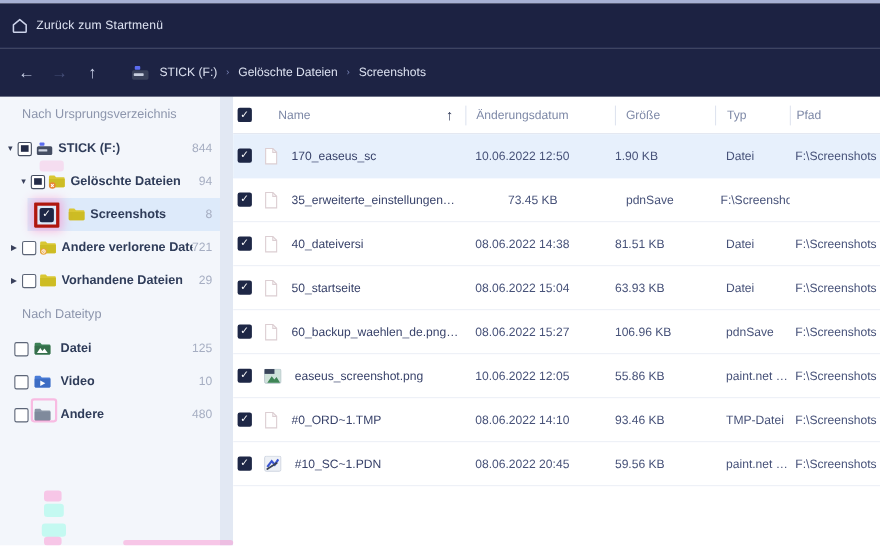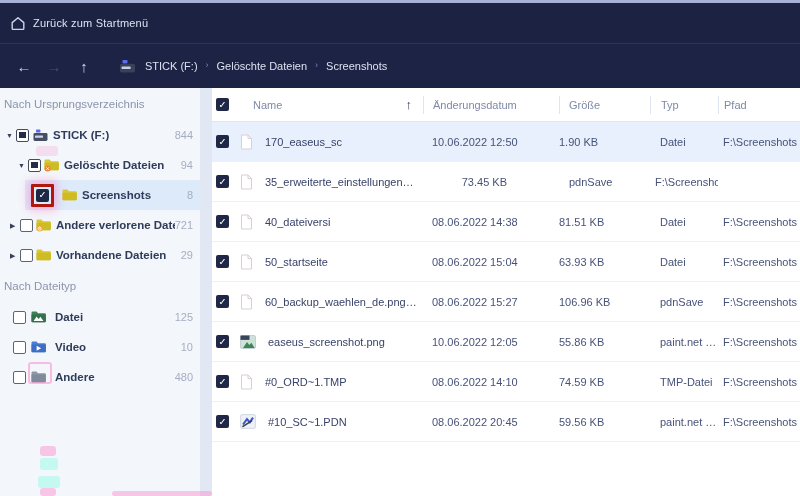--- a/index.html
+++ b/index.html
@@ -20,21 +20,21 @@
   .crumb{color:#dce1f0;font-size:11px;cursor:pointer;white-space:nowrap;}
   .crumb-sep{color:#7b86b8;font-size:9px;margin:0 8px;transform:translateY(-1px);}
   .usb-nav{margin-right:8px;display:block;}
 
   
   .sidebar{position:absolute;left:0;top:88px;width:200px;height:408px;background:#f3f6fb;display:flex;flex-direction:column;}
   .panel-strip{position:absolute;left:200px;top:88px;width:12px;height:408px;background:#e2e8f3;}
   .main{position:absolute;left:212px;top:88px;width:588px;height:408px;background:#ffffff;}
 
   
-  .side-section{height:32px;display:flex;align-items:center;padding-left:4px;color:#8c95ac;font-size:11.5px;}
+  .side-section{height:32px;display:flex;align-items:center;padding-left:20px;color:#8c95ac;font-size:11.5px;}
   .side-section.second{height:32px;}
   .trow{height:30px;display:flex;align-items:center;position:relative;font-size:11.5px;color:#2f3c59;cursor:pointer;}
   .trow .lbl{font-weight:700;white-space:nowrap;overflow:hidden;margin-left:4px;}
   .trow .cnt{margin-left:auto;padding-right:7px;color:#a6aec2;font-size:11px;font-weight:400;flex:none;}
   .caret{width:10px;font-size:7px;color:#39415c;flex:none;line-height:1;}
   .cb{width:13px;height:13px;box-sizing:border-box;border-radius:2px;flex:none;cursor:pointer;}
   .cb.empty{background:#fff;border:1.4px solid #5c6577;}
   .cb.partial{background:#fff;border:1.4px solid #444d60;position:relative;}
   .cb.partial::after{content:"";position:absolute;left:2px;top:2px;width:6.5px;height:6.5px;background:#242c48;}
   .cb.checked{background:#1e2746;color:#fff;font-size:9.5px;font-weight:700;display:flex;align-items:center;justify-content:center;line-height:1;}
@@ -331,21 +331,21 @@
     <div class="row grid">
       <div class="ncell">
         <span class="cb checked">✓</span>
         <svg class="ficon" width="13" height="16" viewBox="0 0 13 16">
           <path d="M1.5 1 H8 L11.5 4.5 V15 H1.5 Z" fill="#fff" stroke="#dcced2" stroke-width="1"></path>
           <path d="M8 1 V4.5 H11.5" fill="none" stroke="#dcced2" stroke-width="1"></path>
         </svg>
         <span class="fname">#0_ORD~1.TMP</span>
       </div>
       <div class="dcell">08.06.2022 14:10</div>
-      <div class="scell">74.59 KB</div>
+      <div class="scell">93.46 KB</div>
       <div class="tcell">TMP-Datei</div>
       <div class="pcell">F:\Screenshots</div>
     </div>
 
     <div class="row grid">
       <div class="ncell">
         <span class="cb checked">✓</span>
         <svg class="ficon" width="16" height="15" viewBox="0 0 16 15">
           <rect x="0.6" y="0.6" width="14.8" height="13.8" rx="1.5" fill="#eef1f6" stroke="#c8cfdd" stroke-width="0.8"></rect>
           <path d="M3 10.5 L7 5.2 L9.8 8.4 L13 3.6" fill="none" stroke="#3b55d0" stroke-width="2"></path>

